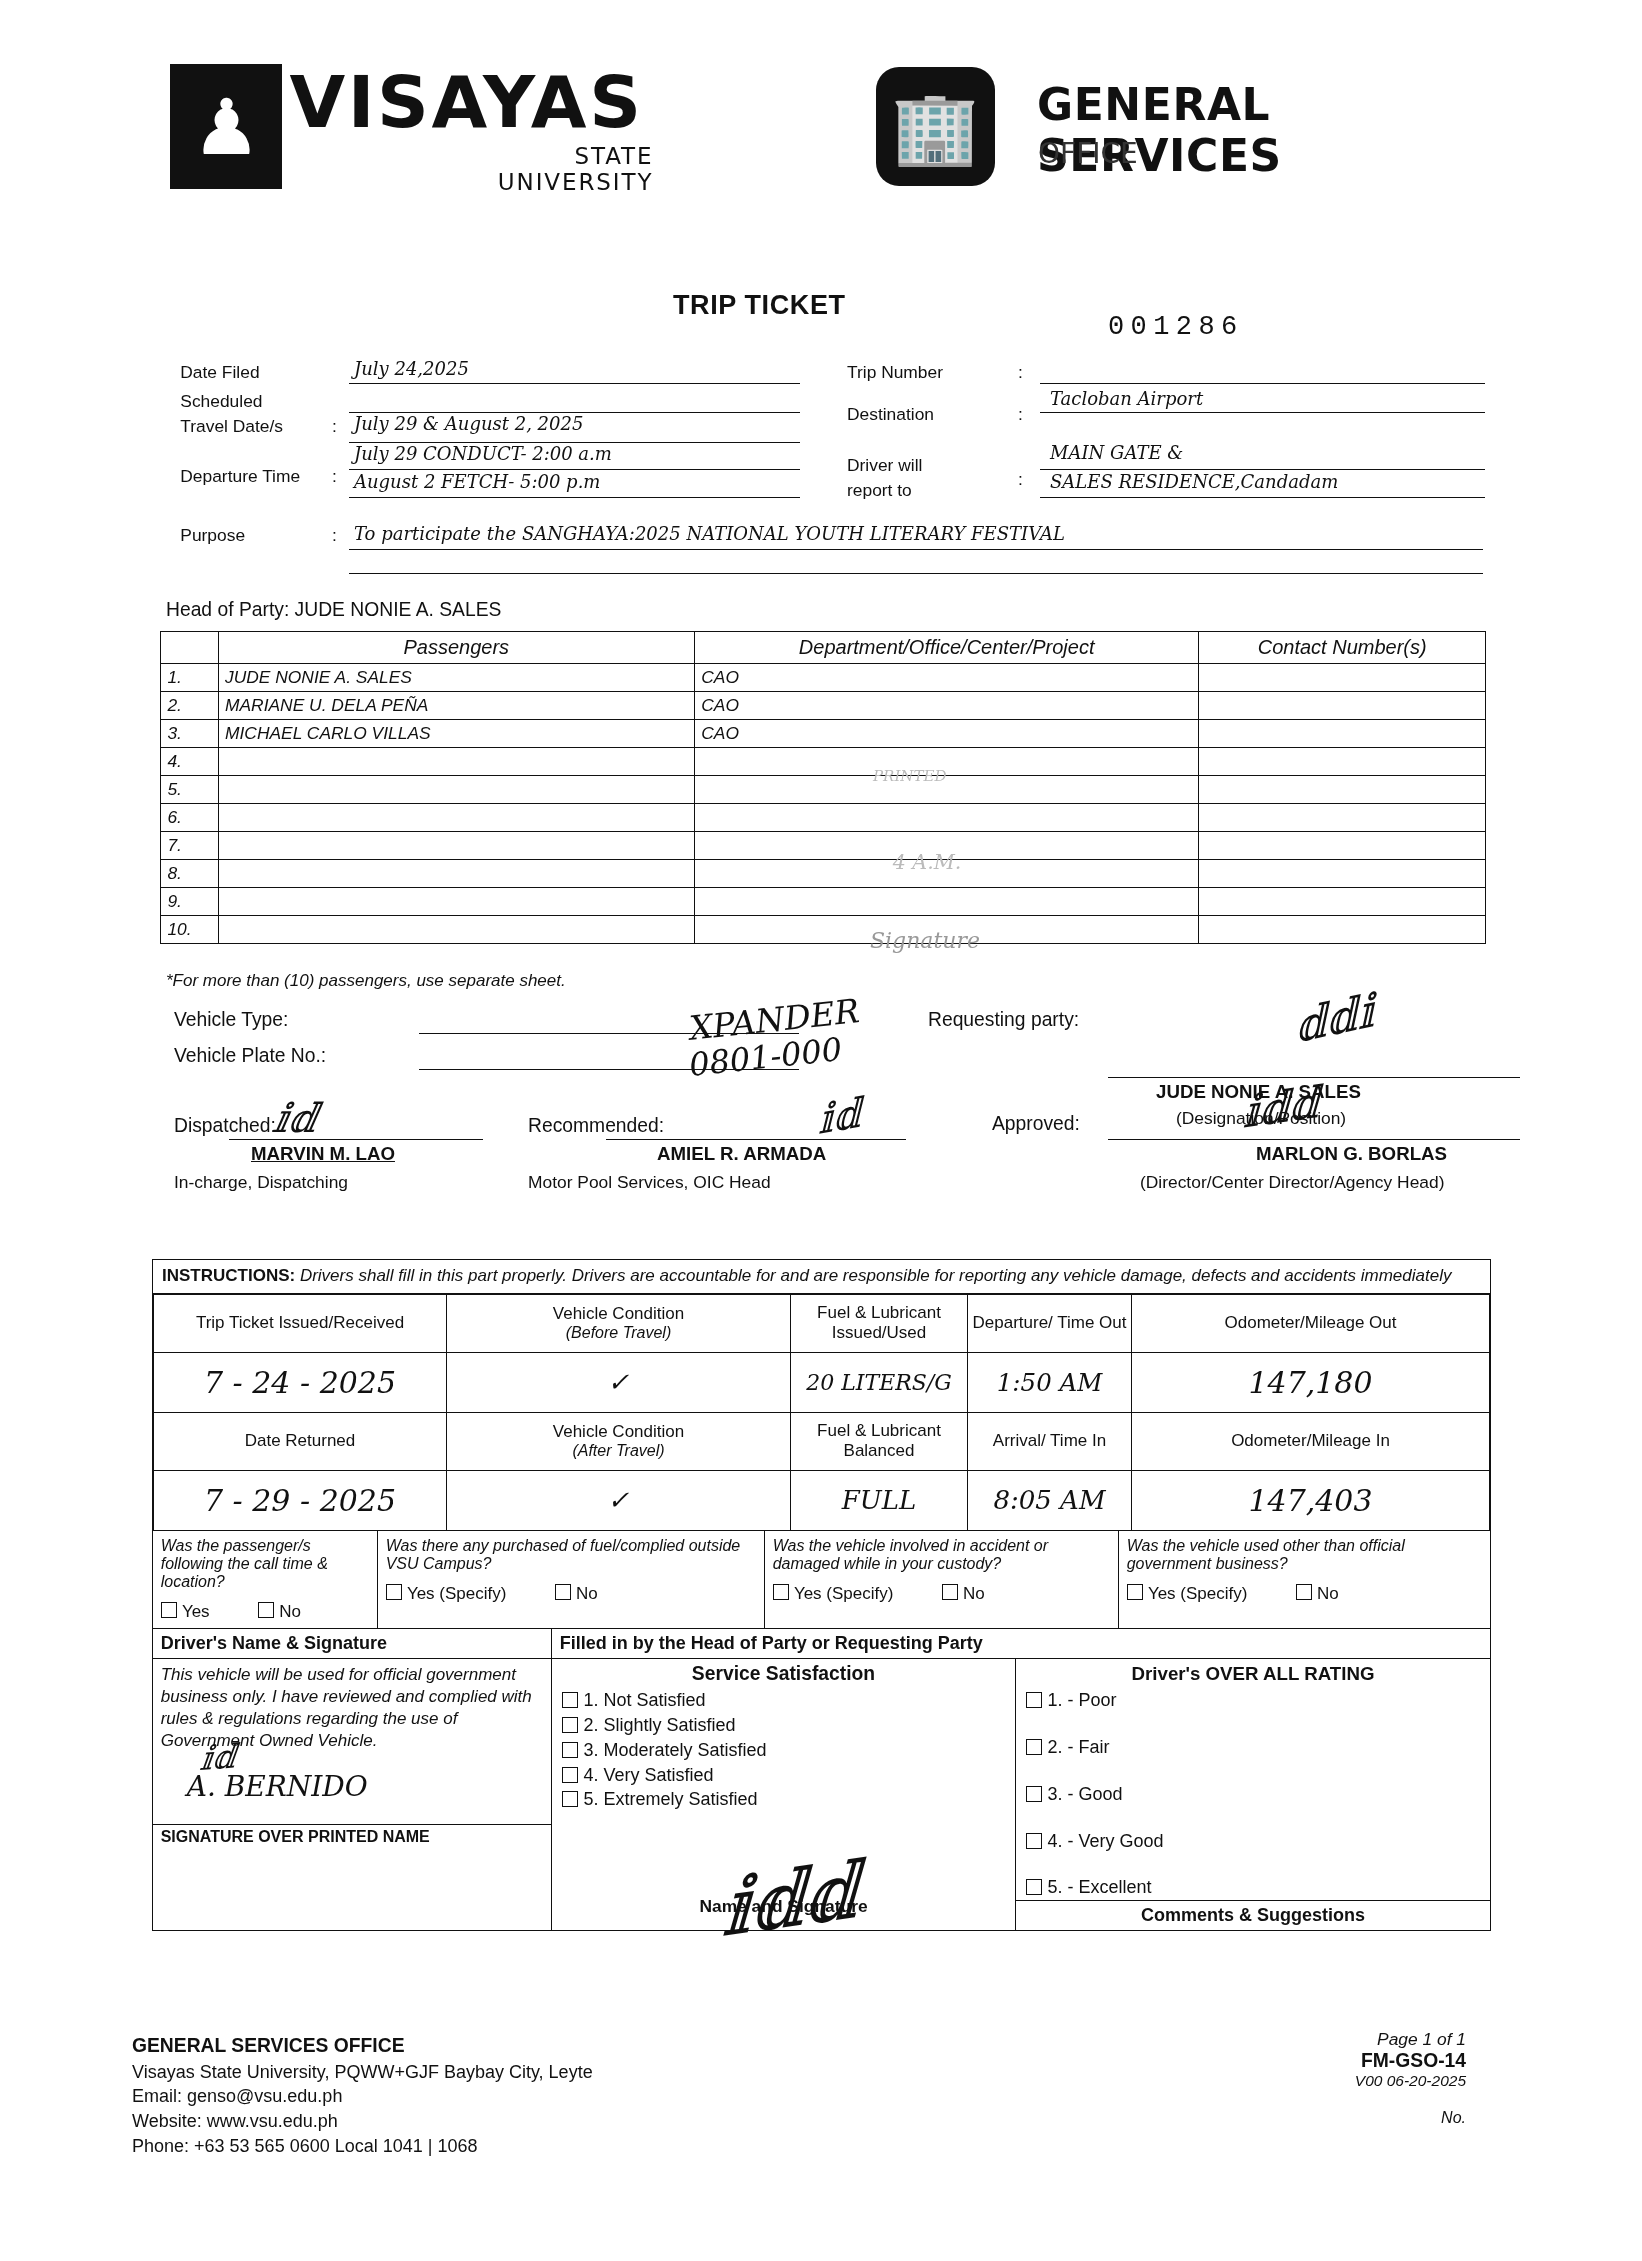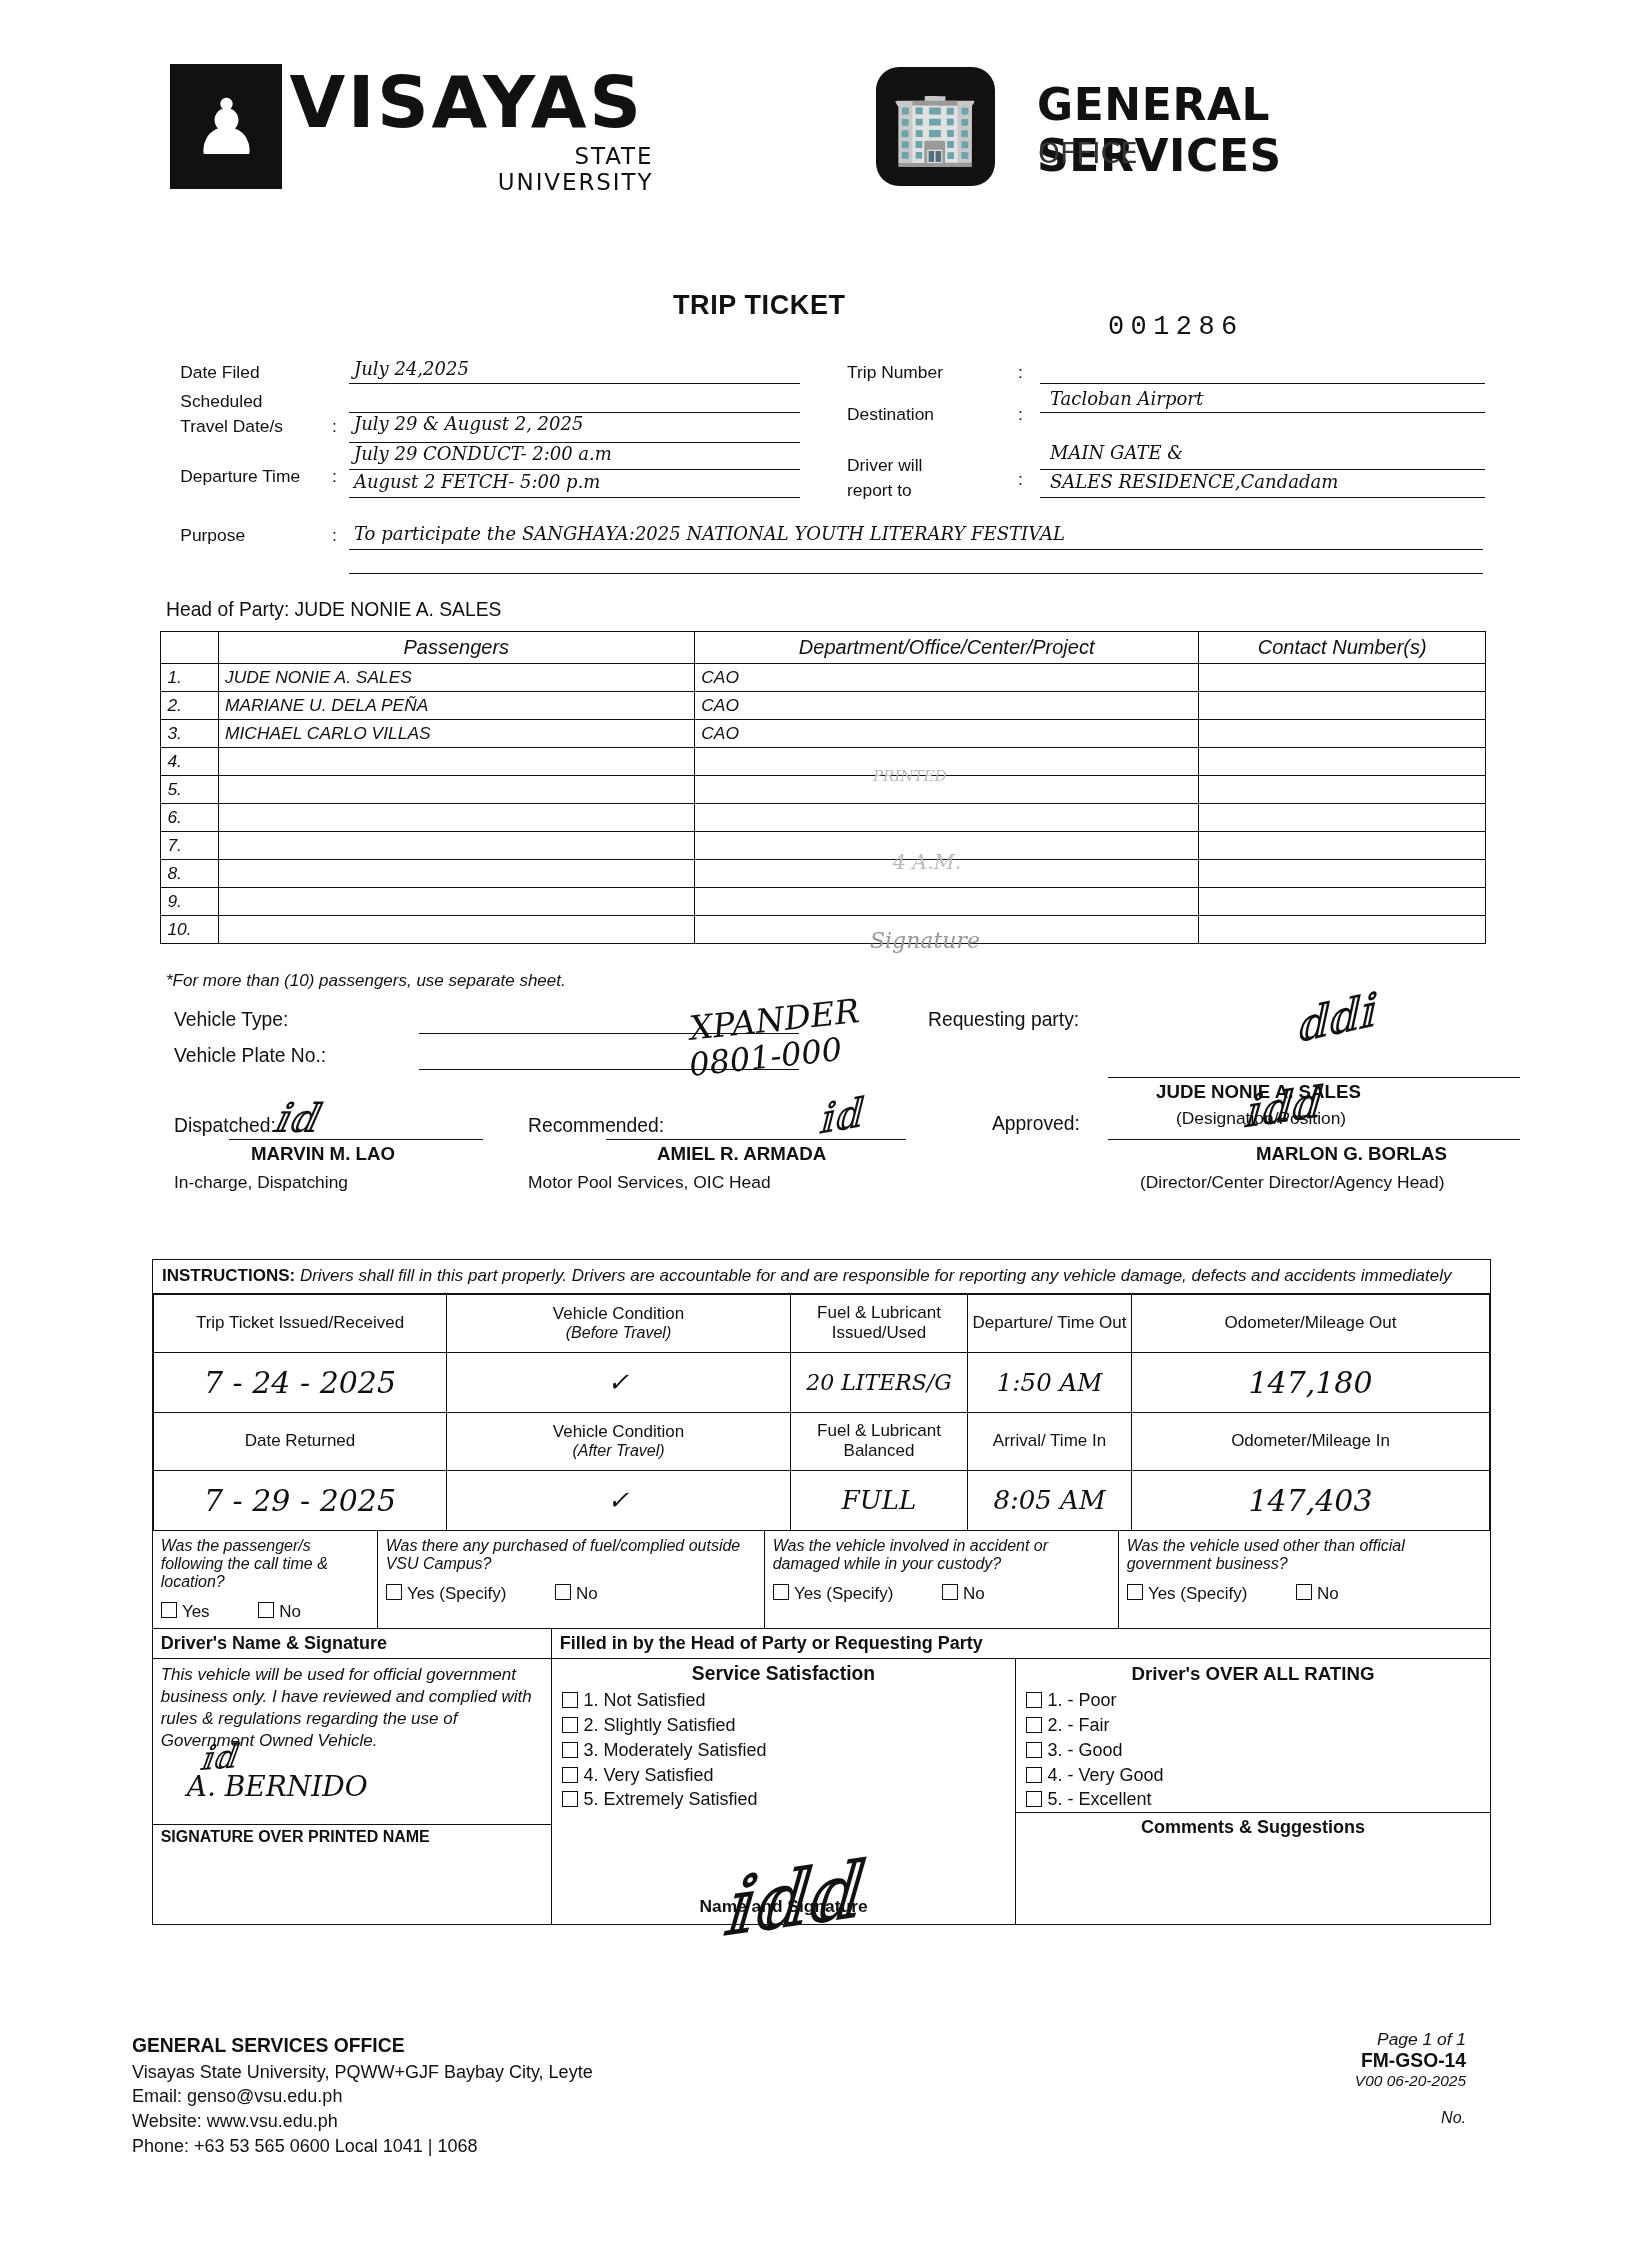--- a/index.html
+++ b/index.html
@@ -118,21 +118,21 @@
   .bleft-t { font-size:17px; font-style:italic; padding:5.2px 7.7px; line-height:1.3; height:155px; }
   .bleft-f { font-size:16px; font-weight:bold; padding:2.6px 7.7px; border-top:1.3px solid #111; }
   .bright { flex:1; }
   .bright-h { font-size:18px; font-weight:bold; padding:3.9px 7.7px; border-bottom:1.3px solid #111; }
   .bsplit { display:flex; }
   .bss { width:464px; border-right:1.3px solid #111; box-sizing:border-box; }
   .bss-h { text-align:center; font-size:19.3px; font-weight:bold; padding:3.9px 0; }
   .bss li, .bdr li { list-style:none; font-size:18px; padding:1.9px 0 1.9px 10.3px; }
   .bdr { flex:1; }
   .bdr-h { text-align:center; font-size:18.7px; font-weight:bold; padding:3.9px 0; }
-  .bdr-grid { display:flex; flex-wrap:wrap; padding-left:5.2px; }
+  .bdr-grid { display:flex; flex-wrap:wrap; padding-left:5.2px;gap:22px; }
   .bdr-grid li { width:48%; }
   .bcom { text-align:center; font-size:18px; font-weight:bold; border-top:1.3px solid #111; padding:3.9px 0; }
   .namesig { text-align:center; font-size:17.4px; font-weight:bold; padding-top:84px; padding-bottom:6.4px; }
 
   
   .footer { position:absolute; left:132px; top:2033px; font-size:18px; line-height:1.38; }
   .footer .f1 { font-weight:bold; font-size:19.3px; }
   .fright { position:absolute; left:1253px; top:2029px; font-size:17.4px; text-align:right; width:213px; }
   .fright .pg { font-style:italic; }
   .fright .code { font-weight:bold; font-size:19.3px; }
@@ -298,21 +298,21 @@
 
     <div class="vlabel" style="left:767px; top:3.9px;">Requesting party:</div>
     <div class="scribble" style="left:1134px; top:-13px; font-size:45px; transform:rotate(-12deg);">ⅆⅆⅈ</div>
     <div class="ul" style="left:947px; top:72px; width:412px;"></div>
     <div class="sig-name" style="left:995px; top:76px;">JUDE NONIE A. SALES</div>
     <div class="sig-role" style="left:1015px; top:103px;">(Designation/Position)</div>
 
     <div class="vlabel" style="left:13px; top:110px;">Dispatched:</div>
     <div class="scribble" style="left:113px; top:90px; font-size:40px;">ⅈⅆ</div>
     <div class="ul" style="left:68px; top:134px; width:254px;"></div>
-    <div class="sig-name" style="left:90px; top:138px;">MARVIN M. LAO</div>
+    <div class="sig-name" style="left:90px; top:138px;text-decoration:underline;">MARVIN M. LAO</div>
     <div class="sig-role" style="left:13px; top:167px;">In-charge, Dispatching</div>
 
     <div class="vlabel" style="left:367px; top:110px;">Recommended:</div>
     <div class="scribble" style="left:657px; top:88px; font-size:40px; transform:rotate(-10deg);">ⅈⅆ</div>
     <div class="ul" style="left:445px; top:134px; width:300px;"></div>
     <div class="sig-name" style="left:496px; top:138px;">AMIEL R. ARMADA</div>
     <div class="sig-role" style="left:367px; top:167px;">Motor Pool Services, OIC Head</div>
 
     <div class="vlabel" style="left:831px; top:108px;">Approved:</div>
     <div class="scribble" style="left:1082px; top:77px; font-size:43px; transform:rotate(-8deg);">ⅈⅆⅆ</div>

